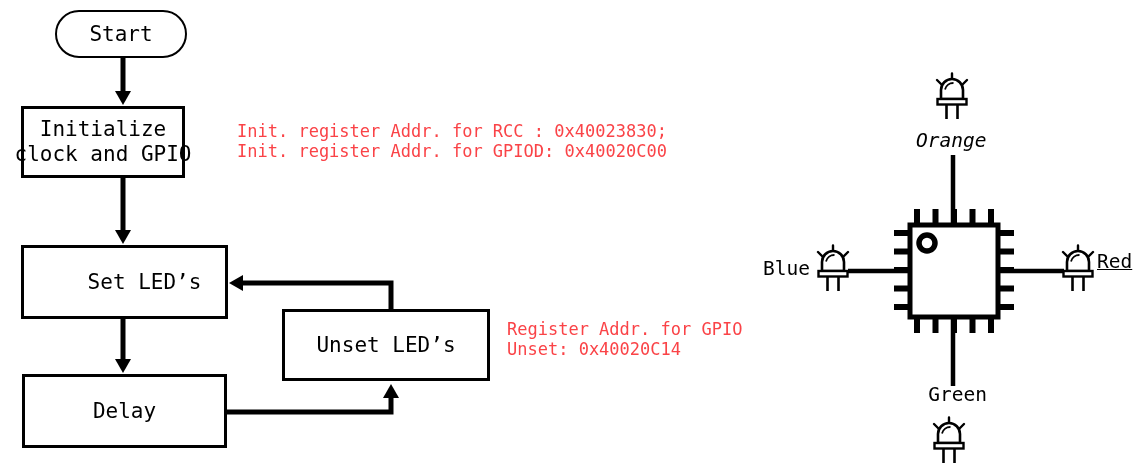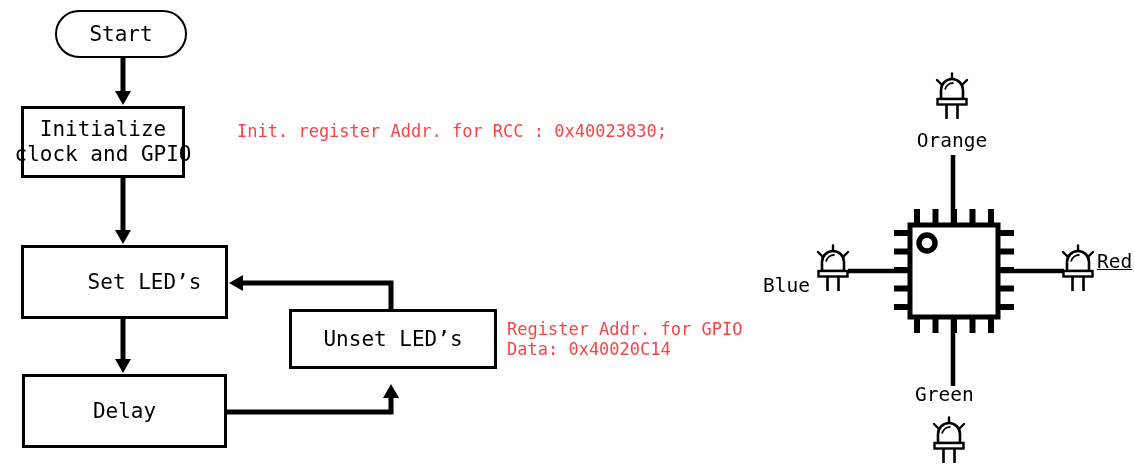--- a/index.html
+++ b/index.html
@@ -26,38 +26,38 @@
     align-items:center;justify-content:center;
     text-align:center;
     font-size:21px;line-height:25px;
     white-space:nowrap;
   }
   .node.terminal{border-width:2.5px;border-radius:24px;}
   .node-start{left:55px;top:10px;width:132px;height:48px;}
   .node-init{left:21px;top:106px;width:164px;height:72px;}
   .node-set{left:21px;top:245px;width:207px;height:74px;padding-left:40px;}
   .node-delay{left:22px;top:374px;width:205px;height:74px;}
-  .node-unset{left:289px;top:309px;width:208px;height:60px;}
+  .node-unset{left:282px;top:309px;width:208px;height:72px;}
   .anno{
     position:absolute;
     color:var(--annotation);
     font-size:17px;line-height:20px;
     white-space:nowrap;
   }
   .anno-init{left:237px;top:121px;}
   .anno-unset{left:507px;top:319px;}
   .led-label{
     position:absolute;
     font-size:19.5px;line-height:20px;
     white-space:nowrap;
   }
-  .led-label-orange{left:916px;top:131px;width:72px;text-align:center;}
-  .led-label-blue{left:763px;top:276px;}
+  .led-label-orange{left:916px;top:131px;width:72px;text-align:left;font-style:italic;}
+  .led-label-blue{left:763px;top:259px;}
   .led-label-red{left:1097px;top:252px;text-decoration:underline;}
-  .led-label-green{left:915px;top:385px;width:72px;text-align:left;}
+  .led-label-green{left:915px;top:385px;width:72px;text-align:right;}
 </style>
 </head>
 <body>
 
 <div class="canvas">
 
   <svg class="layer" width="1134" height="468" viewBox="0 0 1134 468" aria-hidden="true">
     <defs>
       <g id="led-sym" stroke="currentColor" fill="none">
         <path d="M-15,-12 L-9.5,-6.5 M0,-18.5 V-12.5 M15,-12 L9.5,-6.5" stroke-width="2.4" stroke-linecap="round"></path>
@@ -132,25 +132,26 @@
   <div class="node node-delay">
     <span>Delay</span>
   </div>
 
   <div class="node node-unset">
     <span>Unset LED’s</span>
   </div>
 
   <div class="anno anno-init">
     <div>Init. register Addr. for RCC : 0x40023830;</div>
+    <div>Init. register Addr. for GPIOD: 0x40020C00</div>
   </div>
 
   <div class="anno anno-unset">
     <div>Register Addr. for GPIO</div>
-    <div>Data: 0x40020C14</div>
+    <div>Unset: 0x40020C14</div>
   </div>
 
   <div class="led-label led-label-orange">Orange</div>
   <div class="led-label led-label-blue">Blue</div>
   <div class="led-label led-label-red">Red</div>
   <div class="led-label led-label-green">Green</div>
 
 </div>
 
 </body></html>

